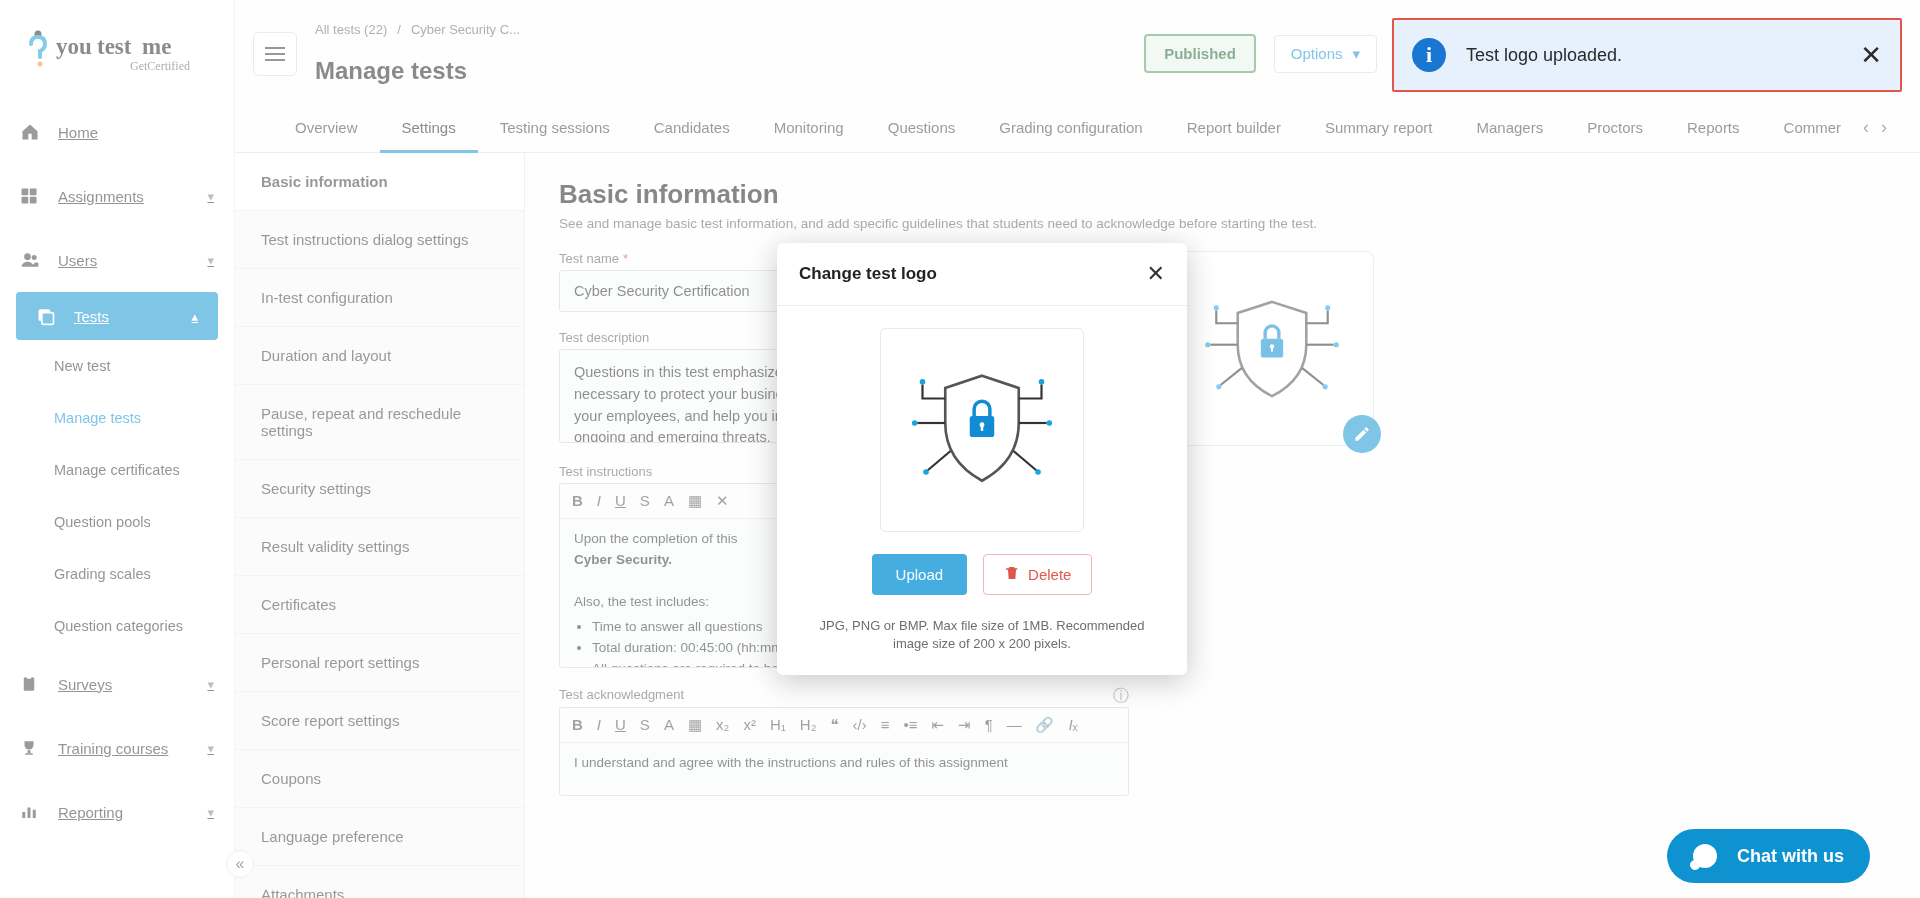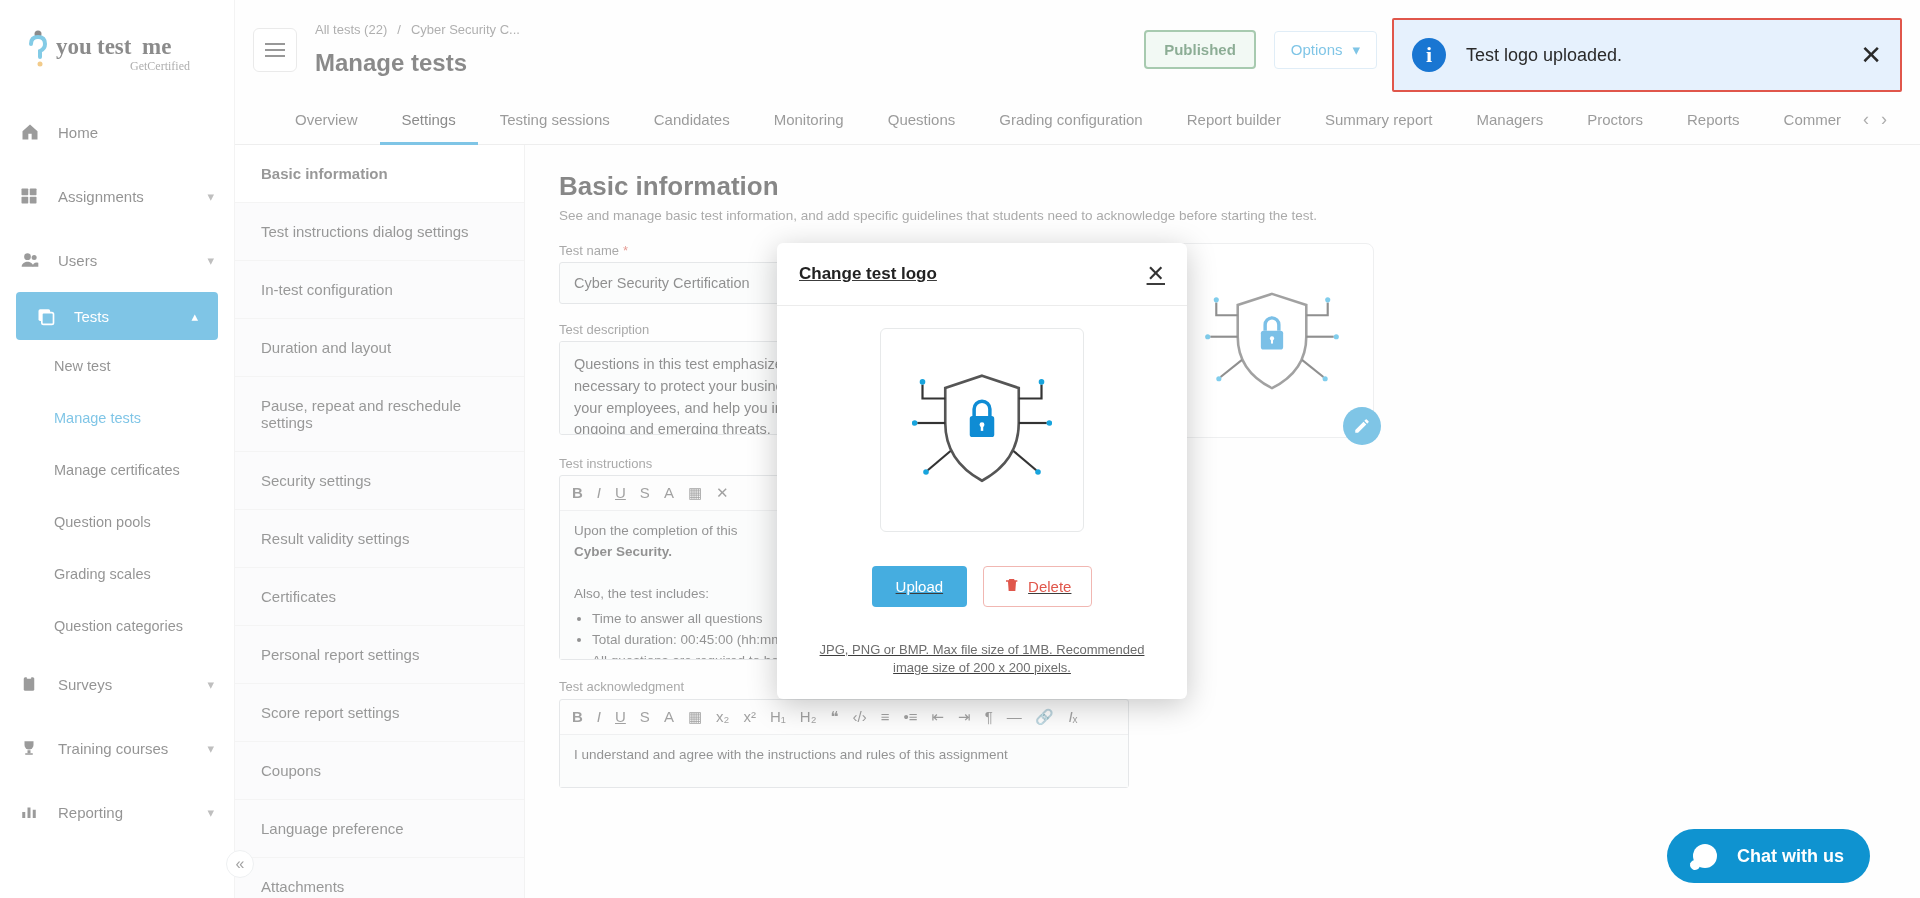--- a/index.html
+++ b/index.html
@@ -21,40 +21,41 @@
   body { display:flex; width:1920px; height:898px; overflow:hidden; position:relative; }
 
   
   .sidebar { width:256px; background:#fff; display:flex; flex-direction:column; padding-top:10px; position:relative; }
   .brand { display:flex; align-items:center; padding:18px 22px 26px 22px; }
   .brand svg { display:block; }
   .nav { display:flex; flex-direction:column; gap:0; }
   .nav-item {
     display:flex; align-items:center; padding:0 20px; height:64px; color:#3c3c3c; cursor:pointer;
     position:relative;
+    text-decoration:underline;
   }
   .nav-item .nav-ic { width:22px; margin-right:16px; color:#4a4a4a; display:inline-flex; }
   .nav-item .nav-lbl { flex:1; font-size:15px; }
   .nav-item .chev { color:#8a8a8a; }
   .nav-item.active {
     background:var(--primary); color:#fff; border-radius:4px; margin:0 16px; height:48px;padding-left:20px;
   }
   .nav-item.active .nav-ic, .nav-item.active .chev { color:#fff; }
   .nav-sub { padding:0 0 0 34px; }
   .nav-sub-link { display:block; padding:18px 20px; font-size:14.5px; color:#3c3c3c; cursor:pointer; }
   .nav-sub-link.current { color:var(--primary); }
   .collapse-badge { position:absolute; left:226px; bottom:20px; width:28px; height:28px; background:#fff; border:1px solid var(--divider); border-radius:50%; display:flex; align-items:center; justify-content:center; color:#555; font-size:16px; cursor:pointer; }
 
   
   .main { flex:1; display:flex; flex-direction:column; background:#fdfdfd; border-left:1px solid #eaeaea; }
 
   
   .topbar { display:flex; align-items:center; padding:22px 30px 18px 18px; gap:18px; }
   .ham-btn { width:44px; height:44px; border:1px solid #d9d9d9; background:#fff; border-radius:6px; display:flex; align-items:center; justify-content:center; cursor:pointer; }
-  .crumb-col { display:flex; flex-direction:column; justify-content:center; gap:12px; flex:1; }
+  .crumb-col { display:flex; flex-direction:column; justify-content:center; gap:20px; flex:1; }
   .crumbs { display:flex; gap:10px; font-size:13px; color:#6e6e6e; }
   .crumbs span { white-space:nowrap; }
   .page-title { font-size:24px; font-weight:600; color:#2a2a2a; }
   .status-pill { border:2px solid var(--green); color:#2f6a3f; background:var(--green-bg); padding:9px 18px; border-radius:4px; font-size:15px; font-weight:600; }
   .options-btn { border:1px solid #c7dff1; color:var(--primary); background:#fff; padding:9px 16px; border-radius:4px; font-size:15px; display:flex; align-items:center; gap:10px; cursor:pointer; }
   .header-void { width:500px; } 
 
   
   .tabstrip { display:flex; align-items:center; border-bottom:1px solid #e1e1e1; padding:0 38px; position:relative; }
   .tab { padding:16px 22px; font-size:15px; color:#4a4a4a; cursor:pointer; white-space:nowrap; position:relative; }
@@ -98,26 +99,25 @@
     position:absolute; right:-8px; bottom:-8px; width:38px; height:38px; border-radius:50%; background:var(--primary);
     display:flex; align-items:center; justify-content:center; color:#fff; cursor:pointer;
   }
 
   
   .dim { position:absolute; inset:0; background:rgba(255,255,255,0.45); z-index:40; pointer-events:none; }
   .modal {
     position:absolute; width:410px; left:777px; top:243px; background:#fff; border-radius:6px;
     box-shadow:0 6px 30px rgba(0,0,0,0.22); z-index:50; display:flex; flex-direction:column;
     pointer-events:auto;
-    text-decoration:underline;
   }
   .modal-head { display:flex; align-items:center; justify-content:space-between; padding:18px 22px; border-bottom:1px solid #ececec; }
   .modal-title { font-size:17px; font-weight:600; color:#222; }
   .modal-close { cursor:pointer; font-size:22px; color:#333; }
-  .modal-body { padding:22px 30px 22px; display:flex; flex-direction:column; align-items:center; gap:34px; }
+  .modal-body { padding:22px 30px 22px; display:flex; flex-direction:column; align-items:center; gap:22px; }
   .preview-box { width:204px; height:204px; border:1px solid #e7e9ea; border-radius:6px; display:flex; align-items:center; justify-content:center; }
   .modal-actions { display:flex; gap:16px; }
   .btn-primary { background:#45ade0; color:#fff; border:none; padding:10px 24px; border-radius:4px; font-size:15px; cursor:pointer; }
   .btn-danger { background:#fff; border:1px solid #f1b7b2; color:var(--danger); padding:10px 20px; border-radius:4px; font-size:15px; display:flex; align-items:center; gap:8px; cursor:pointer; }
   .modal-hint { font-size:13px; color:#6e6e6e; text-align:center; padding:0 12px; line-height:1.4; }
 
   
   .toast {
     position:absolute; top:18px; right:18px; width:510px; z-index:60;
     background:var(--notif-bg); border:2px solid #e0564b; border-radius:2px;

